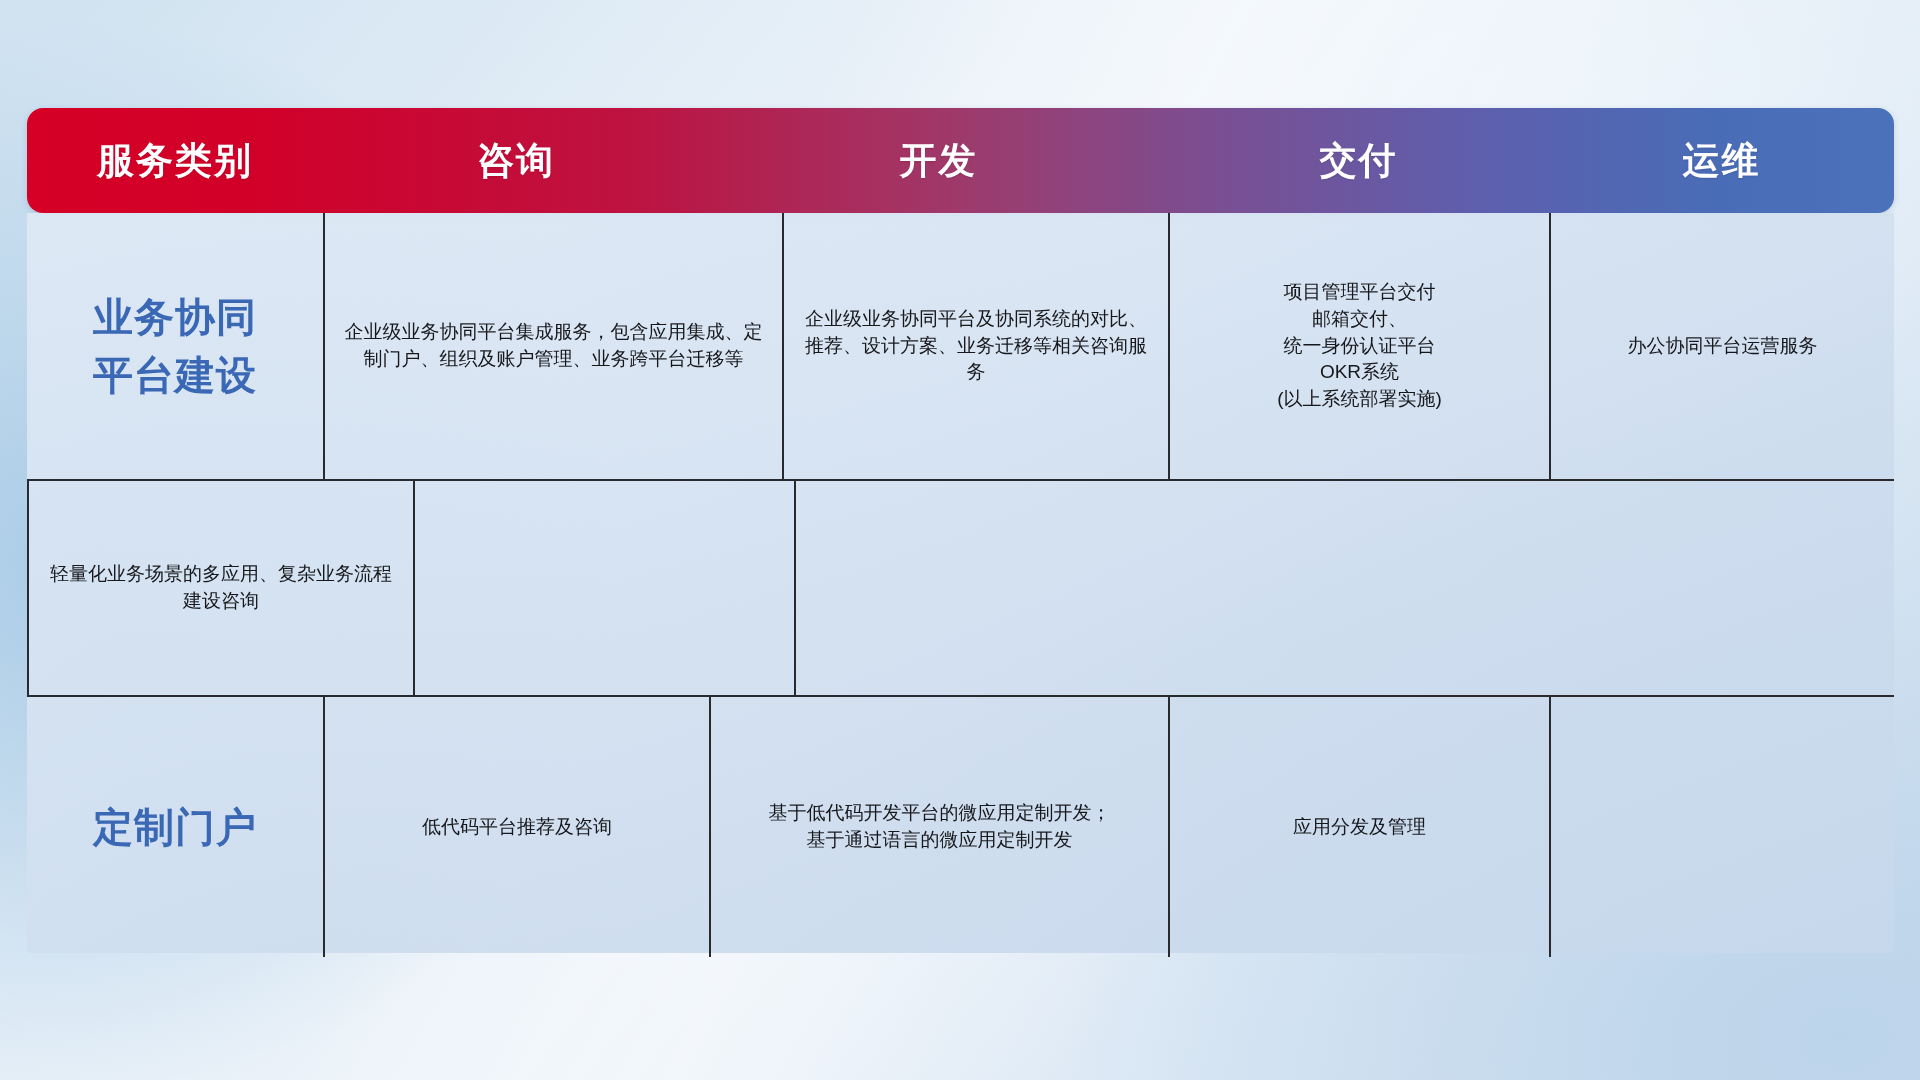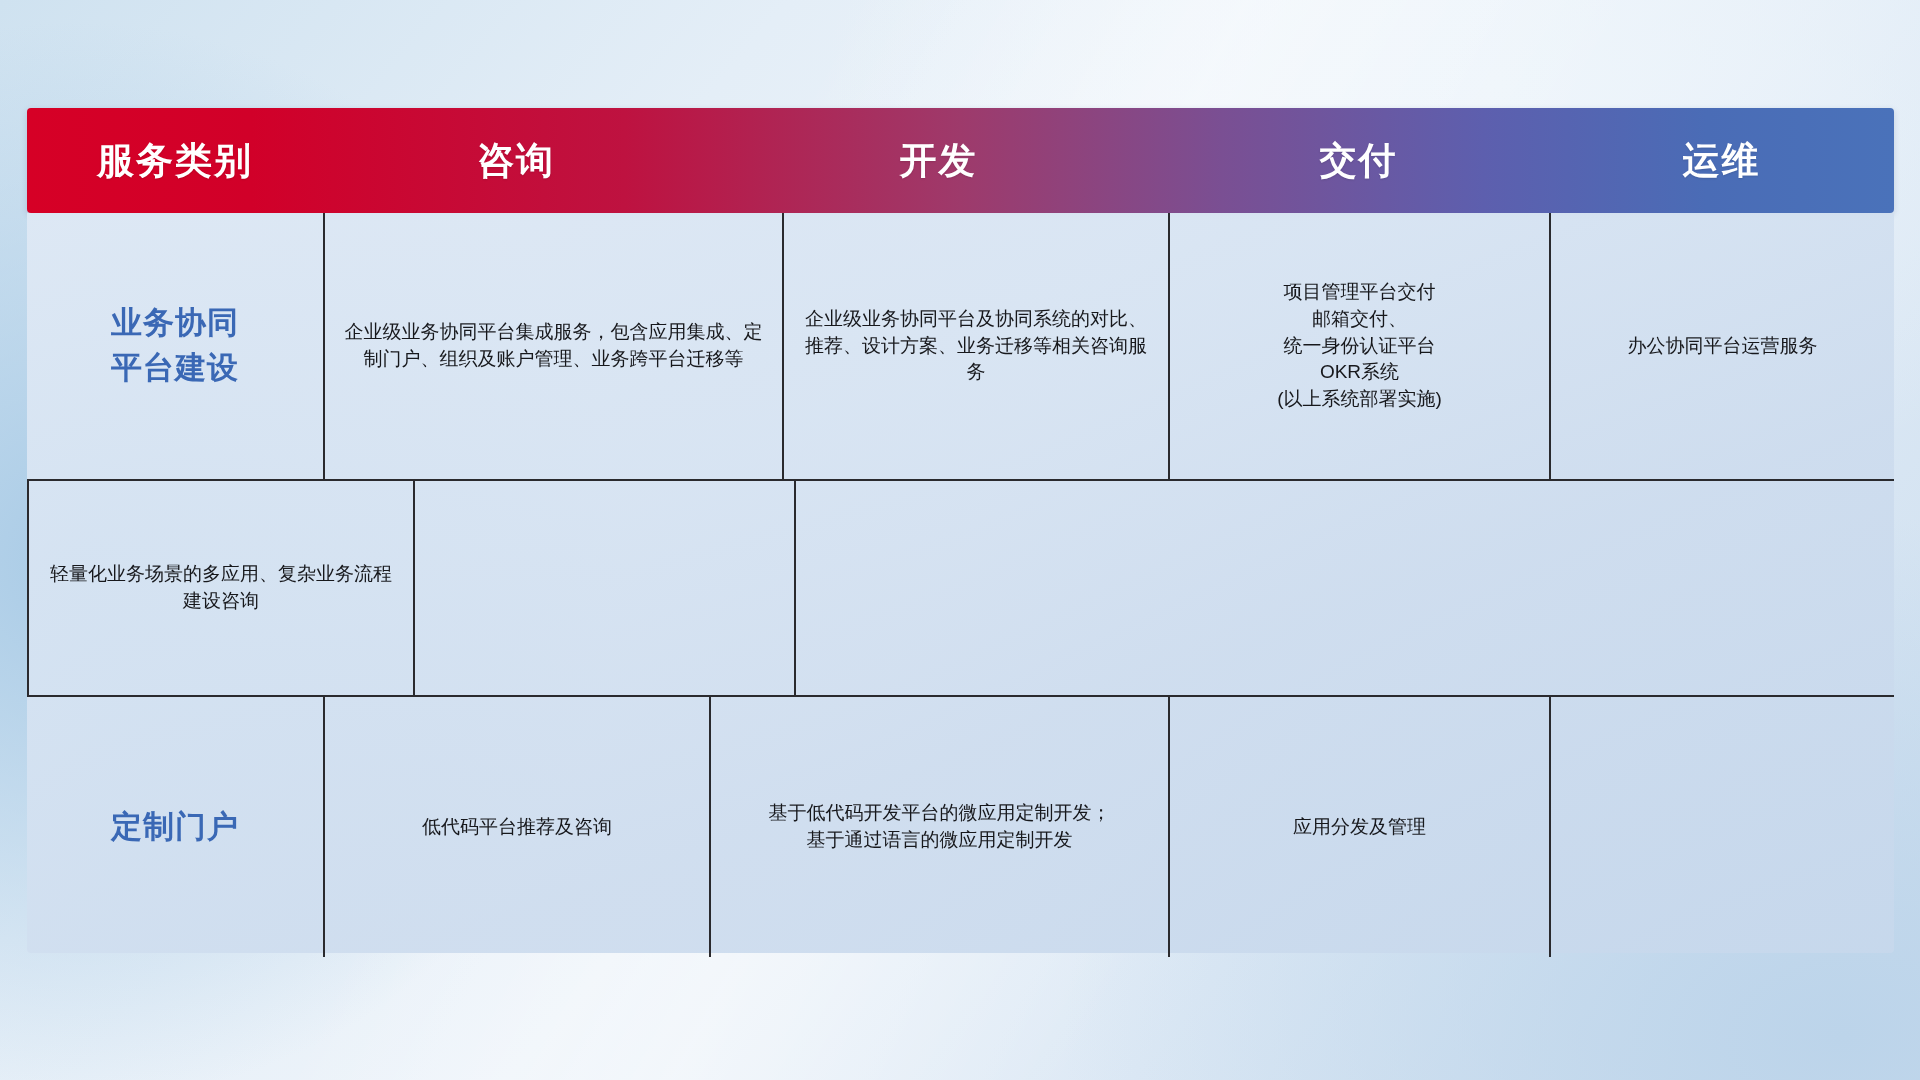--- a/index.html
+++ b/index.html
@@ -22,21 +22,21 @@
     background:linear-gradient(118deg,rgba(255,255,255,0) 34%,rgba(255,255,255,.42) 50%,rgba(255,255,255,0) 66%);
   }
 
   #table-wrap{
     position:absolute;left:27px;top:108px;width:1867px;height:845px;
     z-index:2;
   }
 
   
   .thead{
-    height:105px;border-radius:4px;
+    height:105px;border-radius:16px;
     background:linear-gradient(90deg,
       #d60026 0%, #d10029 12%, #be1240 32%, #9e3a6b 50%,
       #7a4f93 64%, #5d5fae 78%, #4a6cb6 90%, #4a72ba 100%);
     display:flex;align-items:center;
     box-shadow:0 2px 6px rgba(60,80,120,.18);
   }
   .th{
     color:#ffffff;font-weight:bold;font-size:37px;letter-spacing:2px;
     text-align:center;line-height:1;
     text-shadow:0 1px 2px rgba(0,0,0,.12);
@@ -59,21 +59,21 @@
   .r3{height:260px;}
 
   .td{
     display:flex;align-items:center;justify-content:center;
     text-align:center;box-sizing:border-box;padding:6px 14px;
     color:#17181c;font-size:19px;line-height:1.42;
   }
   .vline{border-left:2px solid #2a2a2e;}
 
   .cat{
-    color:#3a68b5;font-weight:bold;font-size:31px;line-height:1.45;
+    color:#3a68b5;font-weight:bold;font-size:40px;line-height:1.45;
     letter-spacing:1px;
   }
 
   
   .c1{width:296px;}
   .c2{width:386px;}
   .c3{width:459px;}
   .c4{width:381px;}
   .c5{width:345px;}
 

